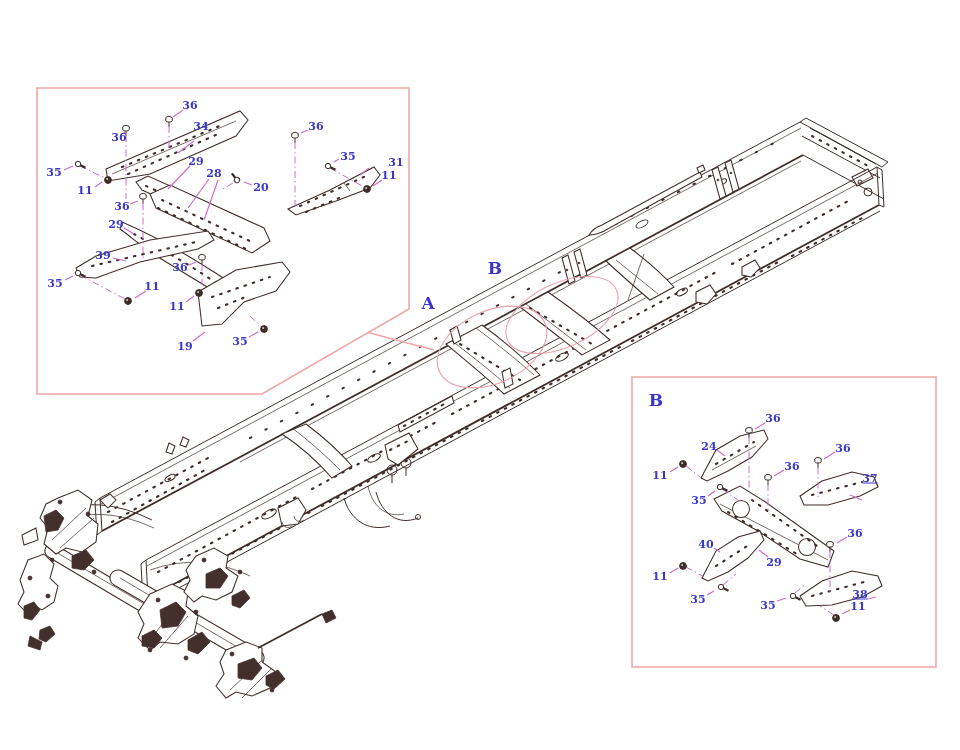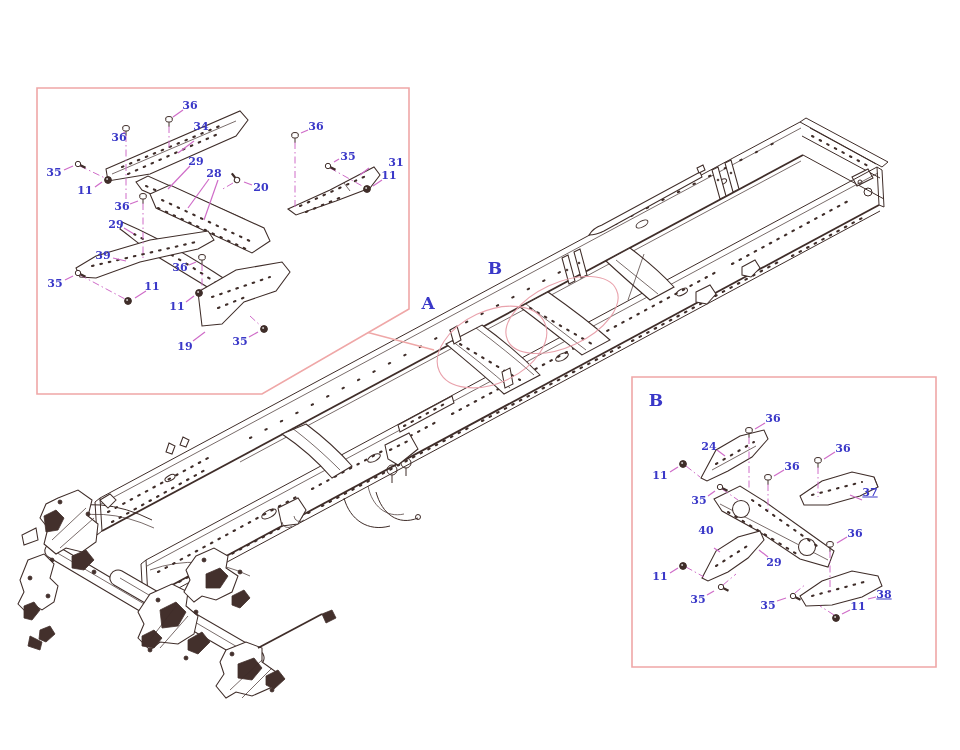--- a/index.html
+++ b/index.html
@@ -440,25 +440,25 @@
         <span class="callout" style="left: 240px; top: 341px;">35</span>
       </div>
   <div id="detail-b-callouts">
         <span class="callout letter" style="left: 656px; top: 400px;">B</span>
         <span class="callout" style="left: 773px; top: 418px;">36</span>
         <span class="callout" style="left: 709px; top: 446px;">24</span>
         <span class="callout" style="left: 660px; top: 475px;">11</span>
         <span class="callout" style="left: 792px; top: 466px;">36</span>
         <span class="callout" style="left: 843px; top: 448px;">36</span>
         <span class="callout" style="left: 699px; top: 500px;">35</span>
-        <span class="callout" style="left: 870px; top: 492px; text-decoration: underline;">37</span>
-        <span class="callout" style="left: 706px; top: 530px; text-align: right;">40</span>
+        <span class="callout" style="left: 870px; top: 478px; text-decoration: underline;">37</span>
+        <span class="callout" style="left: 706px; top: 544px; text-align: right;">40</span>
         <span class="callout" style="left: 774px; top: 562px;">29</span>
         <span class="callout" style="left: 855px; top: 533px;">36</span>
         <span class="callout" style="left: 660px; top: 576px;">11</span>
         <span class="callout" style="left: 698px; top: 599px;">35</span>
         <span class="callout" style="left: 768px; top: 605px;">35</span>
-        <span class="callout" style="left: 884px; top: 594px; text-decoration: underline;">38</span>
+        <span class="callout" style="left: 860px; top: 594px; text-decoration: underline;">38</span>
         <span class="callout" style="left: 858px; top: 606px;">11</span>
       </div>
 </div>
 
 </div>
 
 </body></html>

